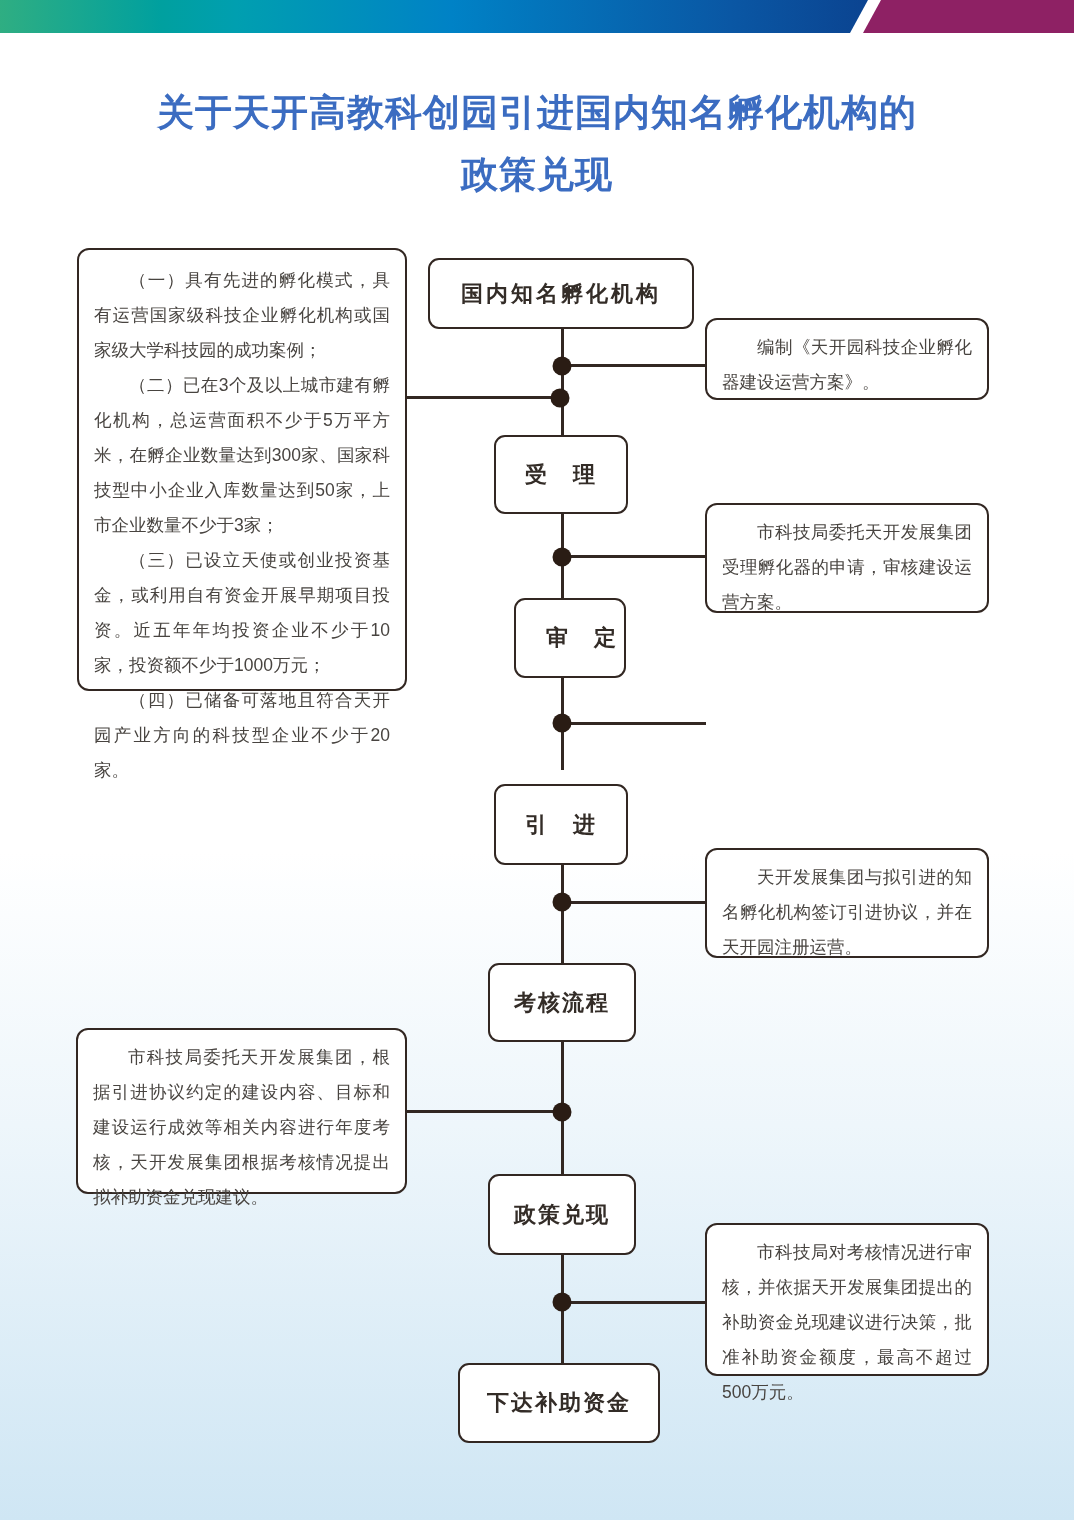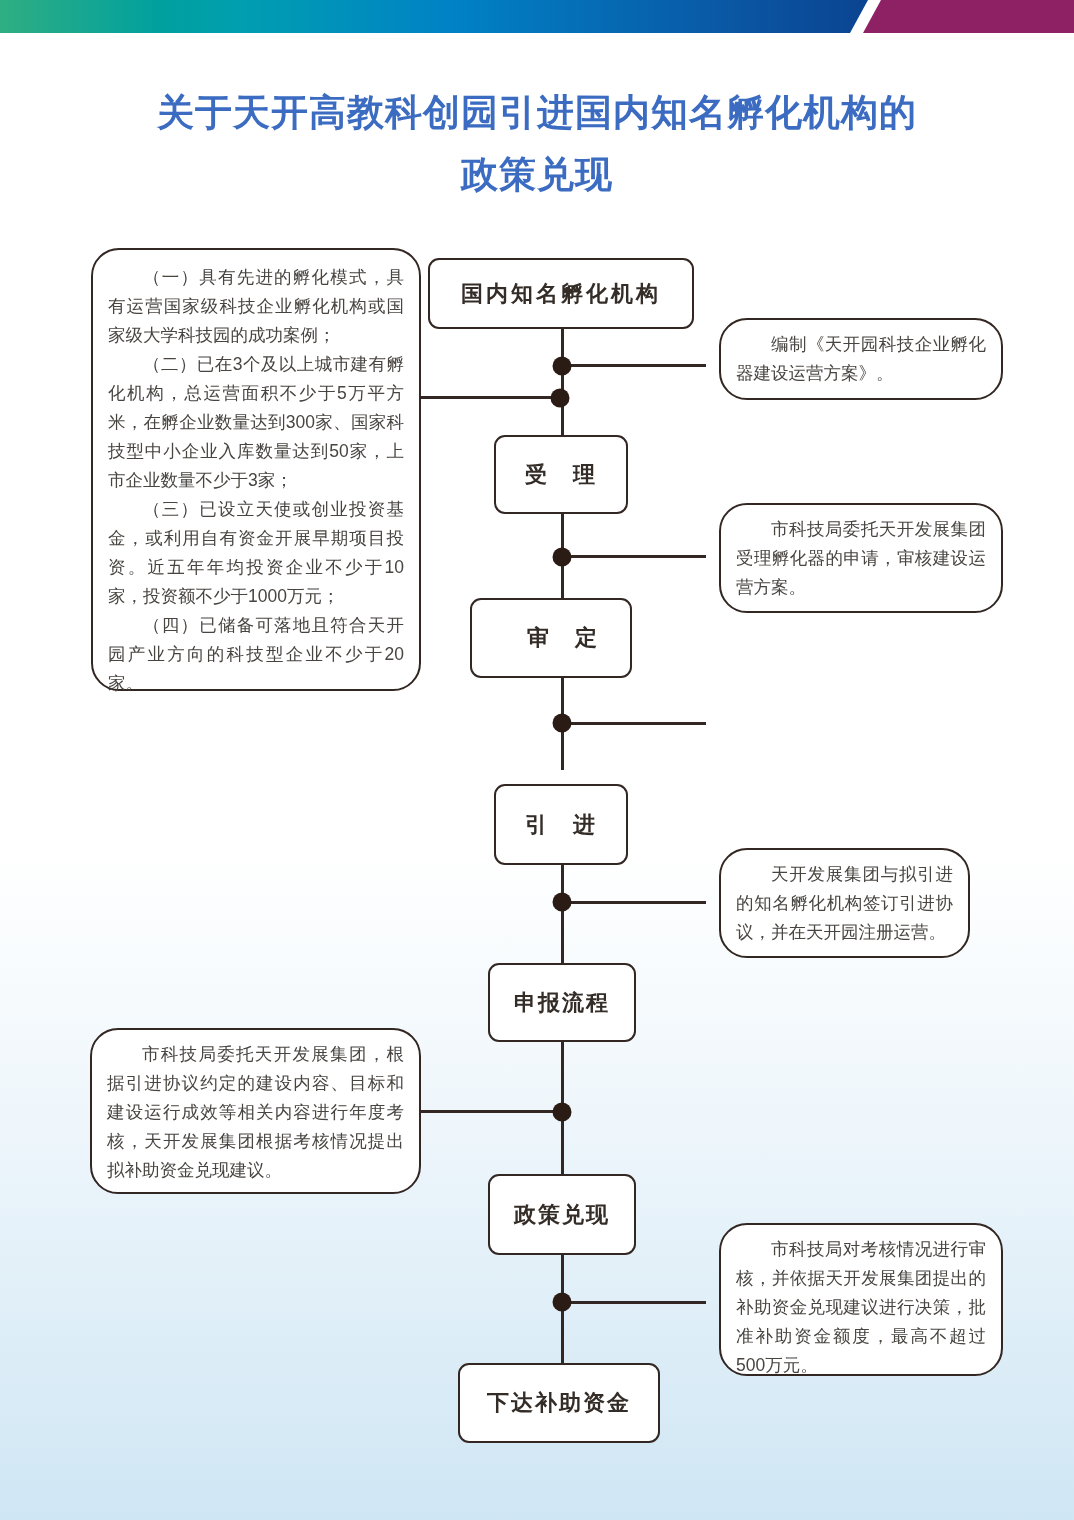--- a/index.html
+++ b/index.html
@@ -53,47 +53,46 @@
     border:2px solid var(--line);
     border-radius:11px;
     font-weight:bold;
     font-size:22px;
     color:var(--node-text);
     letter-spacing:2px;
     z-index:3;
   }
   #node-start   {left:428px;top:258px;width:266px;height:71px;letter-spacing:3px;}
   #node-accept  {left:494px;top:435px;width:134px;height:79px;}
-  #node-review  {left:470px;top:598px;width:162px;height:80px;padding-left:24px;}
+  #node-review  {left:514px;top:598px;width:112px;height:80px;padding-left:24px;}
   #node-introduce{left:494px;top:768px;width:134px;height:81px;margin-top:16px;}
   #node-assess  {left:488px;top:963px;width:148px;height:79px;}
   #node-policy  {left:488px;top:1174px;width:148px;height:81px;}
   #node-grant   {left:458px;top:1363px;width:202px;height:80px;}
 
   
   .note{
     position:absolute;
     background:#ffffff;
     border:2px solid var(--line);
-    border-radius:28px;
+    border-radius:12px;
     padding:10px 15px 8px 15px;
     font-size:17.5px;
-    line-height:29px;
+    line-height:35px;
     color:var(--note-text);
     text-align:justify;
     text-justify:inter-character;
     z-index:3;
-    margin-left:14px;
   }
   .note p{margin:0;text-indent:2em;}
   #note-criteria {left:77px; top:248px; width:330px;height:443px;padding-top:13px;}
   #note-plan     {left:705px;top:318px; width:284px;height:82px; }
   #note-accept   {left:705px;top:503px; width:284px;height:110px;}
   #note-review   {left:705px;top:673px; width:284px;height:110px;}
-  #note-introduce{left:705px;top:848px; width:251px;height:110px;}
+  #note-introduce{left:705px;top:848px; width:284px;height:110px;}
   #note-assess   {left:76px; top:1028px;width:331px;height:166px;}
   #note-policy   {left:705px;top:1223px;width:284px;height:153px;}
 
   
   .vline,.hline{position:absolute;background:var(--line);z-index:1;}
   .vline{width:3px;left:561px;}
   .hline{height:3px;}
   #v1{top:329px;height:106px;}
   #v2{top:512px;height:88px;}
   #v3{top:676px;height:94px;}
@@ -156,21 +155,21 @@
   <div class="dot" id="d3"></div>
   <div class="dot" id="d4"></div>
   <div class="dot" id="d5"></div>
   <div class="dot" id="d6"></div>
   <div class="dot" id="d7"></div>
 
   <div class="node" id="node-start">国内知名孵化机构</div>
   <div class="node" id="node-accept">受　理</div>
   <div class="node" id="node-review">审　定</div>
   <div class="node" id="node-introduce">引　进</div>
-  <div class="node" id="node-assess">申报流程</div>
+  <div class="node" id="node-assess">考核流程</div>
   <div class="node" id="node-policy">政策兑现</div>
   <div class="node" id="node-grant">下达补助资金</div>
 
   <div class="note" id="note-criteria">
     <p>（一）具有先进的孵化模式，具有运营国家级科技企业孵化机构或国家级大学科技园的成功案例；</p>
     <p>（二）已在3个及以上城市建有孵化机构，总运营面积不少于5万平方米，在孵企业数量达到300家、国家科技型中小企业入库数量达到50家，上市企业数量不少于3家；</p>
     <p>（三）已设立天使或创业投资基金，或利用自有资金开展早期项目投资。近五年年均投资企业不少于10家，投资额不少于1000万元；</p>
     <p>（四）已储备可落地且符合天开园产业方向的科技型企业不少于20家。</p>
   </div>
 

